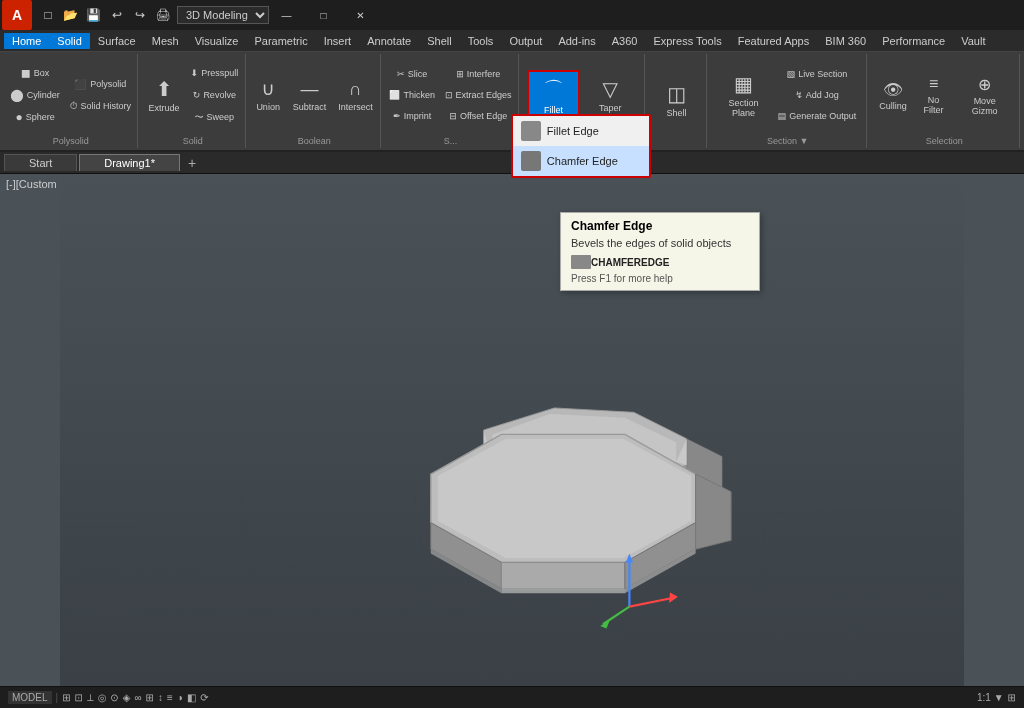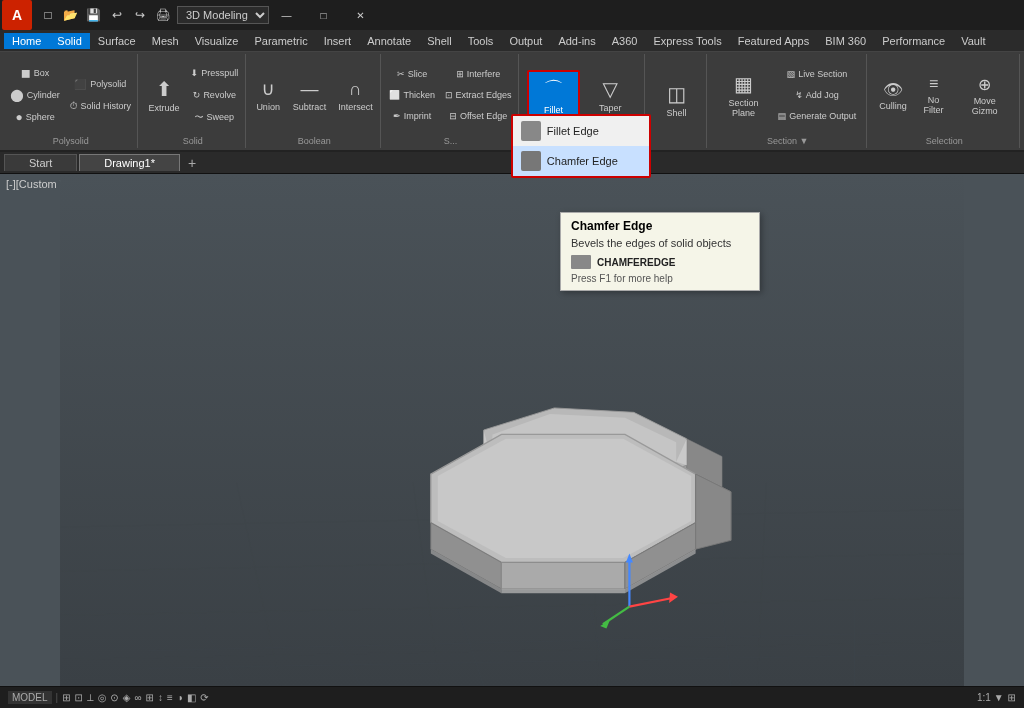--- a/index.html
+++ b/index.html
@@ -128,21 +128,20 @@
       color: #222;
       width: 200px;
       z-index: 200;
       box-shadow: 2px 2px 6px rgba(0,0,0,0.3);
     }
     .tooltip-title { font-weight: bold; font-size: 12px; margin-bottom: 4px; color: #000; }
     .tooltip-desc { color: #333; margin-bottom: 6px; }
     .tooltip-cmd {
       display: flex;
       align-items: center;
-      gap: 6px;
       margin-bottom: 4px;
     }
     .tooltip-cmd-icon {
       width: 20px;
       height: 14px;
       background: #888;
       border-radius: 1px;
     }
     .tooltip-cmd-text { font-size: 10px; font-weight: bold; }
     .tooltip-help { font-size: 10px; color: #555; }

